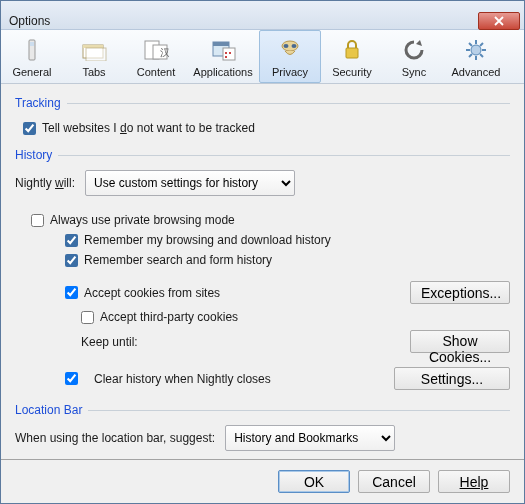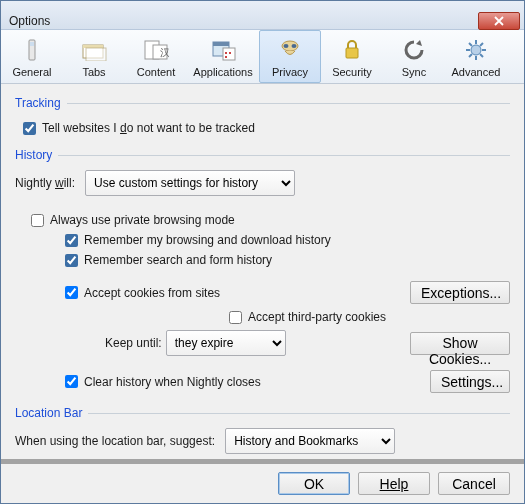--- a/index.html
+++ b/index.html
@@ -18,27 +18,27 @@
 .content { flex: 1; padding: 12px 14px 8px 14px; color: #1a1a1a; overflow: hidden; }
 fieldset { border: none; margin-bottom: 10px; }
 .legend-row { display: flex; align-items: center; margin-bottom: 8px; }
 .legend-row .legend-text { color: #1d4ed8; font-size: 12px; margin-right: 6px; }
 .legend-row .rule { flex: 1; height: 1px; background: #c8d0d8; }
 .cb-row { display: flex; align-items: center; padding: 3px 0; }
 .cb-row input[type="checkbox"] { margin-right: 6px; width: 13px; height: 13px; accent-color: #3b6ea5; }
 .indent-1 { margin-left: 8px; }
 .indent-2 { margin-left: 16px; }
 .indent-3 { margin-left: 50px; align-items: center; }
-.indent-4 { margin-left: 90px; justify-content: center; }
+.indent-4 { margin-left: 66px; }
 .row-inline { display: flex; align-items: center; gap: 10px; }
 select { font-family: Liberation Sans, sans-serif; font-size: 12px; padding: 2px 4px; border: 1px solid #abadb3; background: linear-gradient(#fff, #f0f0f0); border-radius: 2px; height: 26px; }
 .btn { font-family: inherit; font-size: 14px; padding: 2px 10px; min-width: 72px; height: 23px; border: 1px solid #acacac; background: linear-gradient(#f7f7f7, #e6e6e6); border-radius: 2px; cursor: pointer; }
 .right-btn { margin-left: auto; }
 .underline-key { text-decoration: underline; }
-.footer { height: 44px; border-top: 5px solid #a3a3a3; display: flex; align-items: center; justify-content: flex-end; gap: 8px; padding: 0 14px; background: #f0f0f0; }
+.footer { height: 44px; border-top: 1px solid #a3a3a3; display: flex; align-items: center; justify-content: flex-end; gap: 8px; padding: 0 14px; background: #f0f0f0; }
 .footer .btn.primary { border-color: #5a8ec6; box-shadow: 0 0 0 1px #a8c8e8 inset; }
 .label-inline { margin-right: 4px; }
 .row-space { display: flex; align-items: center; padding: 3px 0; }
 </style>
 </head>
 <body>
 
 <div class="window">
 
   <div class="titlebar">
@@ -182,43 +182,42 @@
         <input type="checkbox" checked="" style="margin-right: 6px;">
         <label>Accept cookies from sites</label>
         <button class="btn right-btn" style="width:100px;">Exceptions...</button>
       </div>
       <div class="cb-row indent-4">
         <input type="checkbox" style="">
         <label>Accept third-party cookies</label>
       </div>
       <div class="row-space indent-4">
         <label class="label-inline">Keep until:</label>
-        <select style="width:120px;"><option>they expire</option></select>
         <button class="btn right-btn" style="width:100px;">Show Cookies...</button>
       </div>
 
-      <div class="row-space indent-3" style="margin-top:8px;">
+      <div class="row-space indent-3" style="margin-top:8px;gap:10px;">
         <input type="checkbox" checked="" style="margin-right: 6px;">
         <label>Clear history when Nightly closes</label>
-        <button class="btn right-btn" style="width:80px;">Settings...</button>
+        <button class="btn right-btn" style="width:116px;">Settings...</button>
       </div>
     </fieldset>
 
     <fieldset>
       <div class="legend-row">
         <span class="legend-text">Location Bar</span>
         <span class="rule"></span>
       </div>
       <div class="row-inline">
         <label>When using the location bar, suggest:</label>
         <select style="width:170px;"><option>History and Bookmarks</option></select>
       </div>
     </fieldset>
 
   </div>
 
   <div class="footer">
     <button class="btn primary">OK</button>
+    <button class="btn">Cancel</button>
     <button class="btn"><span class="underline-key">Help</span></button>
-    <button class="btn">Cancel</button>
   </div>
 
 </div>
 
 </body></html>

